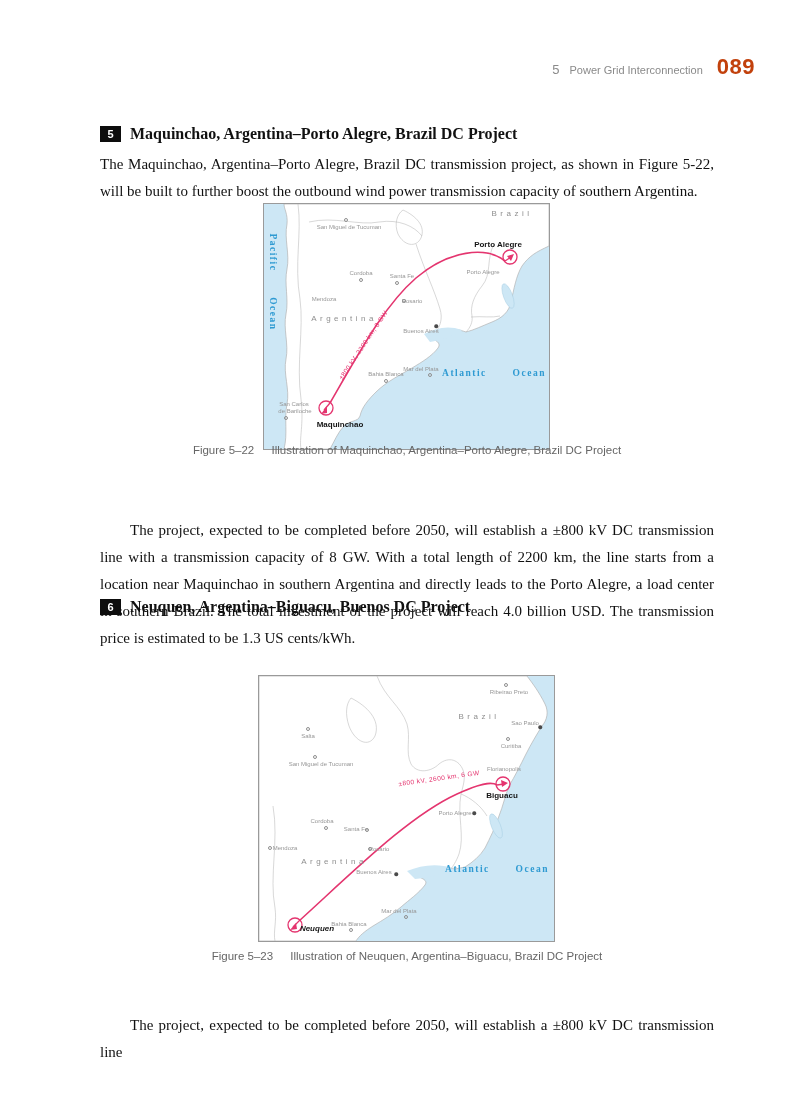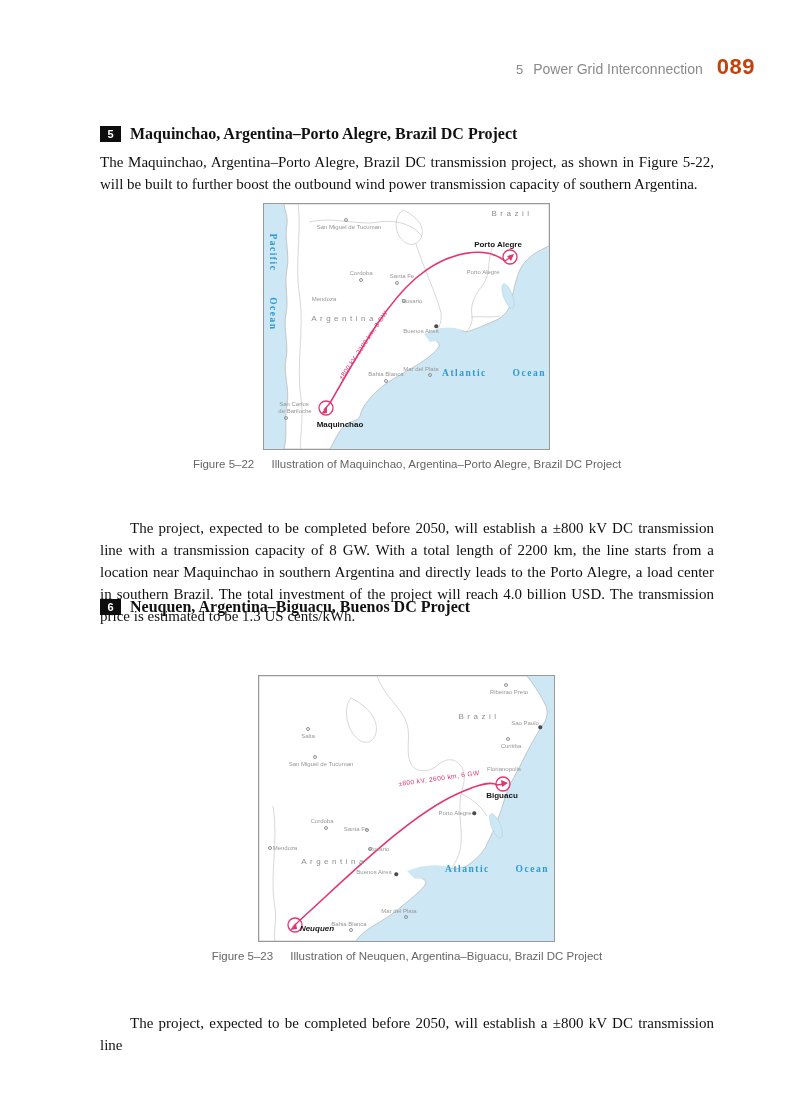--- a/index.html
+++ b/index.html
@@ -2,30 +2,30 @@
 <html><head>
 <meta charset="utf-8">
 <style>
   html,body{margin:0;padding:0;background:#ffffff;}
   .page{position:relative;width:797px;height:1100px;background:#ffffff;overflow:hidden;
         font-family:"Liberation Serif",serif;color:#111;}
   
   .hdr{position:absolute;top:54px;right:42px;display:flex;align-items:baseline;
        font-family:"Liberation Sans",sans-serif;}
   .hdr-num{color:#8a8a8a;font-size:13px;margin-right:10px;}
-  .hdr-title{color:#8a8a8a;font-size:14px;margin-right:14px;}
+  .hdr-title{color:#8a8a8a;font-size:11px;margin-right:14px;}
   .hdr-page{color:#c2410c;font-size:22px;font-weight:bold;letter-spacing:.5px;}
   
   .sec{position:absolute;left:100px;width:614px;display:flex;align-items:center;}
   .sec-box{width:21px;height:16px;background:#0d0d0d;color:#fff;display:flex;align-items:center;
            justify-content:center;font-family:"Liberation Sans",sans-serif;font-size:11px;
            font-weight:bold;margin-right:9px;flex:0 0 auto;}
   .sec-title{font-weight:bold;font-size:16px;white-space:nowrap;font-family:Liberation Serif, serif;}
   
-  .para{position:absolute;left:100px;width:614px;font-size:15px;line-height:22px;
+  .para{position:absolute;left:100px;width:614px;font-size:15px;line-height:27px;
         text-align:justify;}
   .para.indent{text-indent:30px;margin-top:28px;}
   
   .caption{position:absolute;left:100px;width:614px;text-align:center;
            font-family:"Liberation Sans",sans-serif;font-size:11.5px;color:#666;}
   .cap-gap{margin-left:14px;}
   
   .mapfig{position:absolute;border:1px solid #9a9a9a;background:#cde7f5;}
   .mapfig svg{position:absolute;left:0;top:0;}
   .map-overlay{position:absolute;left:0;top:0;width:100%;height:100%;}
@@ -116,21 +116,21 @@
           <div class="mk mk-ring" style="left: 133px; top: 79px;"></div>
           <div class="mk mk-ring" style="left: 140px; top: 97px;"></div>
           <div class="mk mk-dot" style="left: 172px; top: 122px;"></div>
           <div class="mk mk-ring" style="left: 122px; top: 177px;"></div>
           <div class="mk mk-ring" style="left: 166px; top: 171px;"></div>
           <div class="mk mk-ring" style="left: 22px; top: 214px;"></div>
         </div>
     </div>
   </div>
 
-  <div class="caption" style="top:458px;">
+  <div class="caption" style="top:444px;">
     <span>Figure 5–22</span>
     <span class="cap-gap">Illustration of Maquinchao, Argentina–Porto Alegre, Brazil DC Project</span>
   </div>
 
   <div class="para indent" style="top:489px;">The project, expected to be completed before 2050, will establish a ±800 kV DC transmission line with a transmission capacity of 8 GW. With a total length of 2200 km, the line starts from a location near Maquinchao in southern Argentina and directly leads to the Porto Alegre, a load center in southern Brazil. The total investment of the project will reach 4.0 billion USD. The transmission price is estimated to be 1.3 US cents/kWh.</div>
 
   <div class="sec" style="top:598px;">
     <span class="sec-box">6</span>
     <span class="sec-title">Neuquen, Argentina–Biguacu, Buenos DC Project</span>
   </div>

